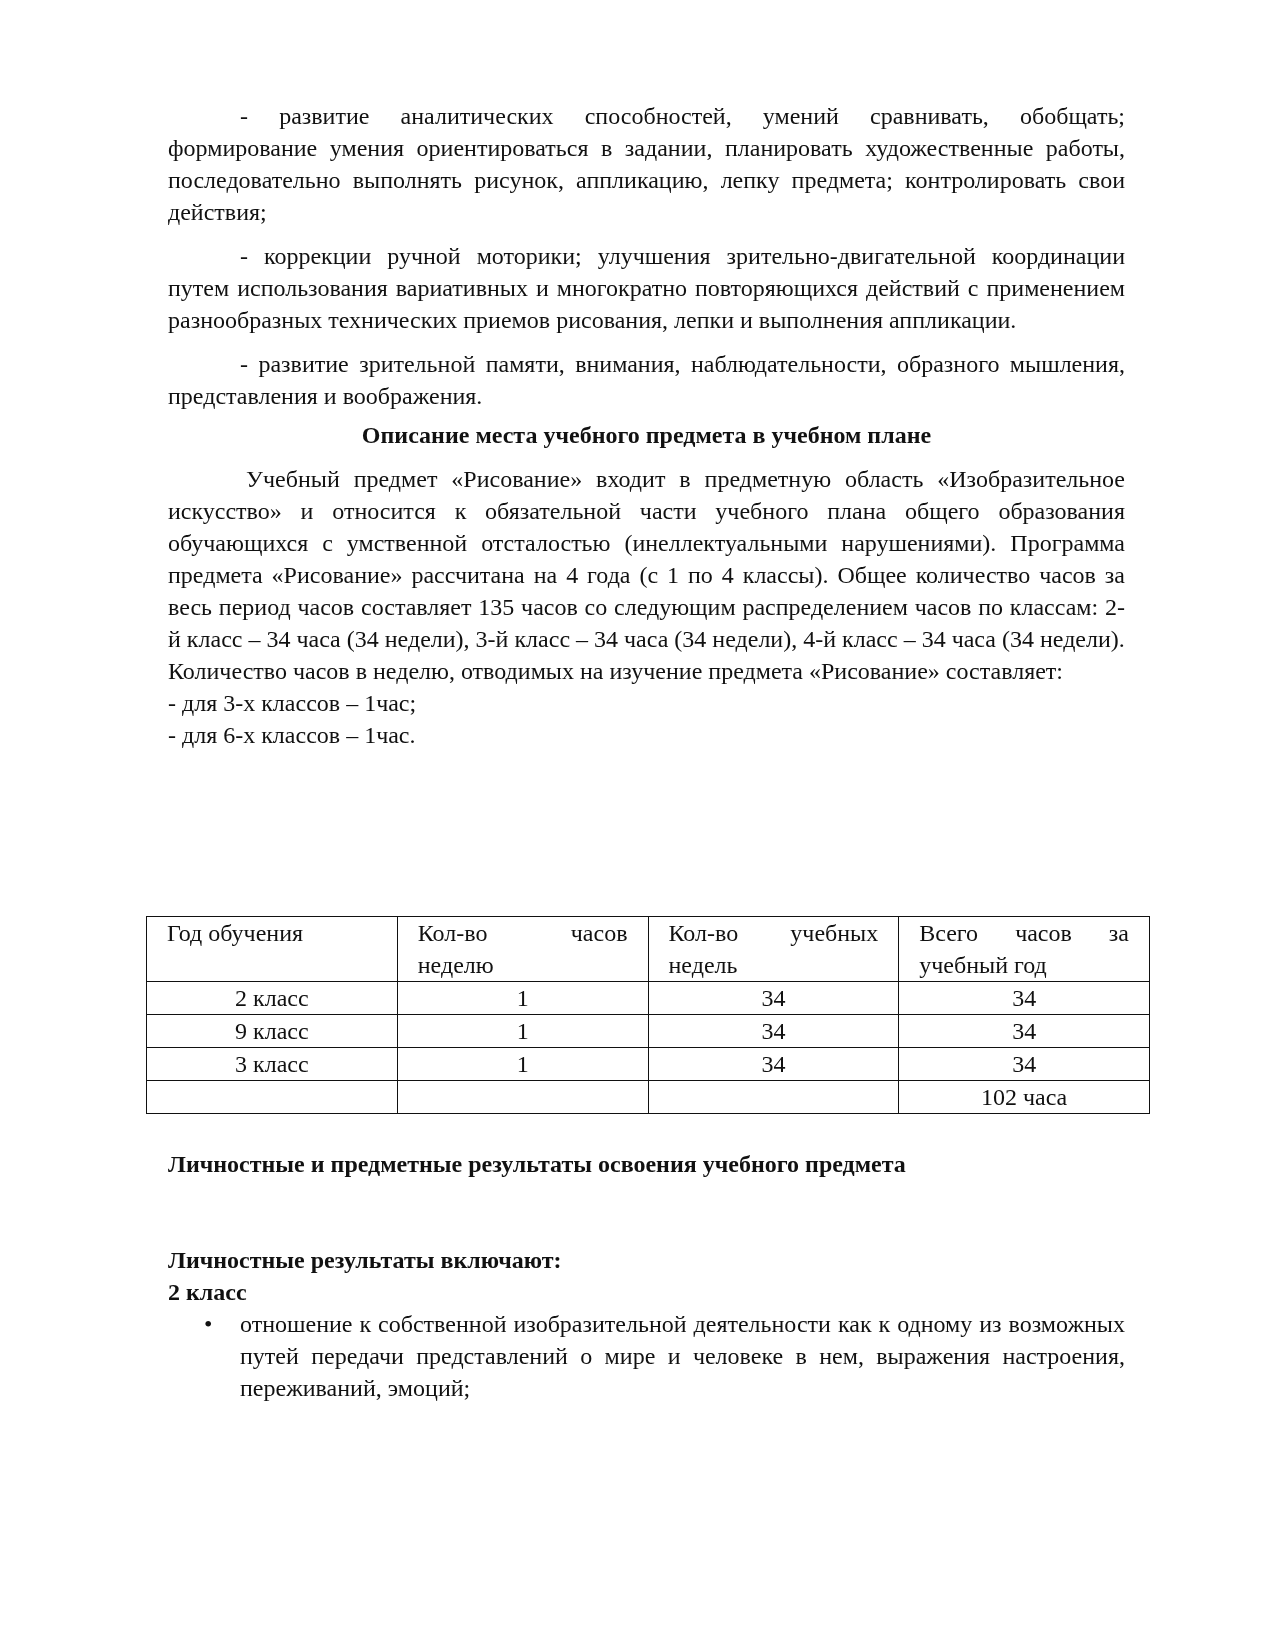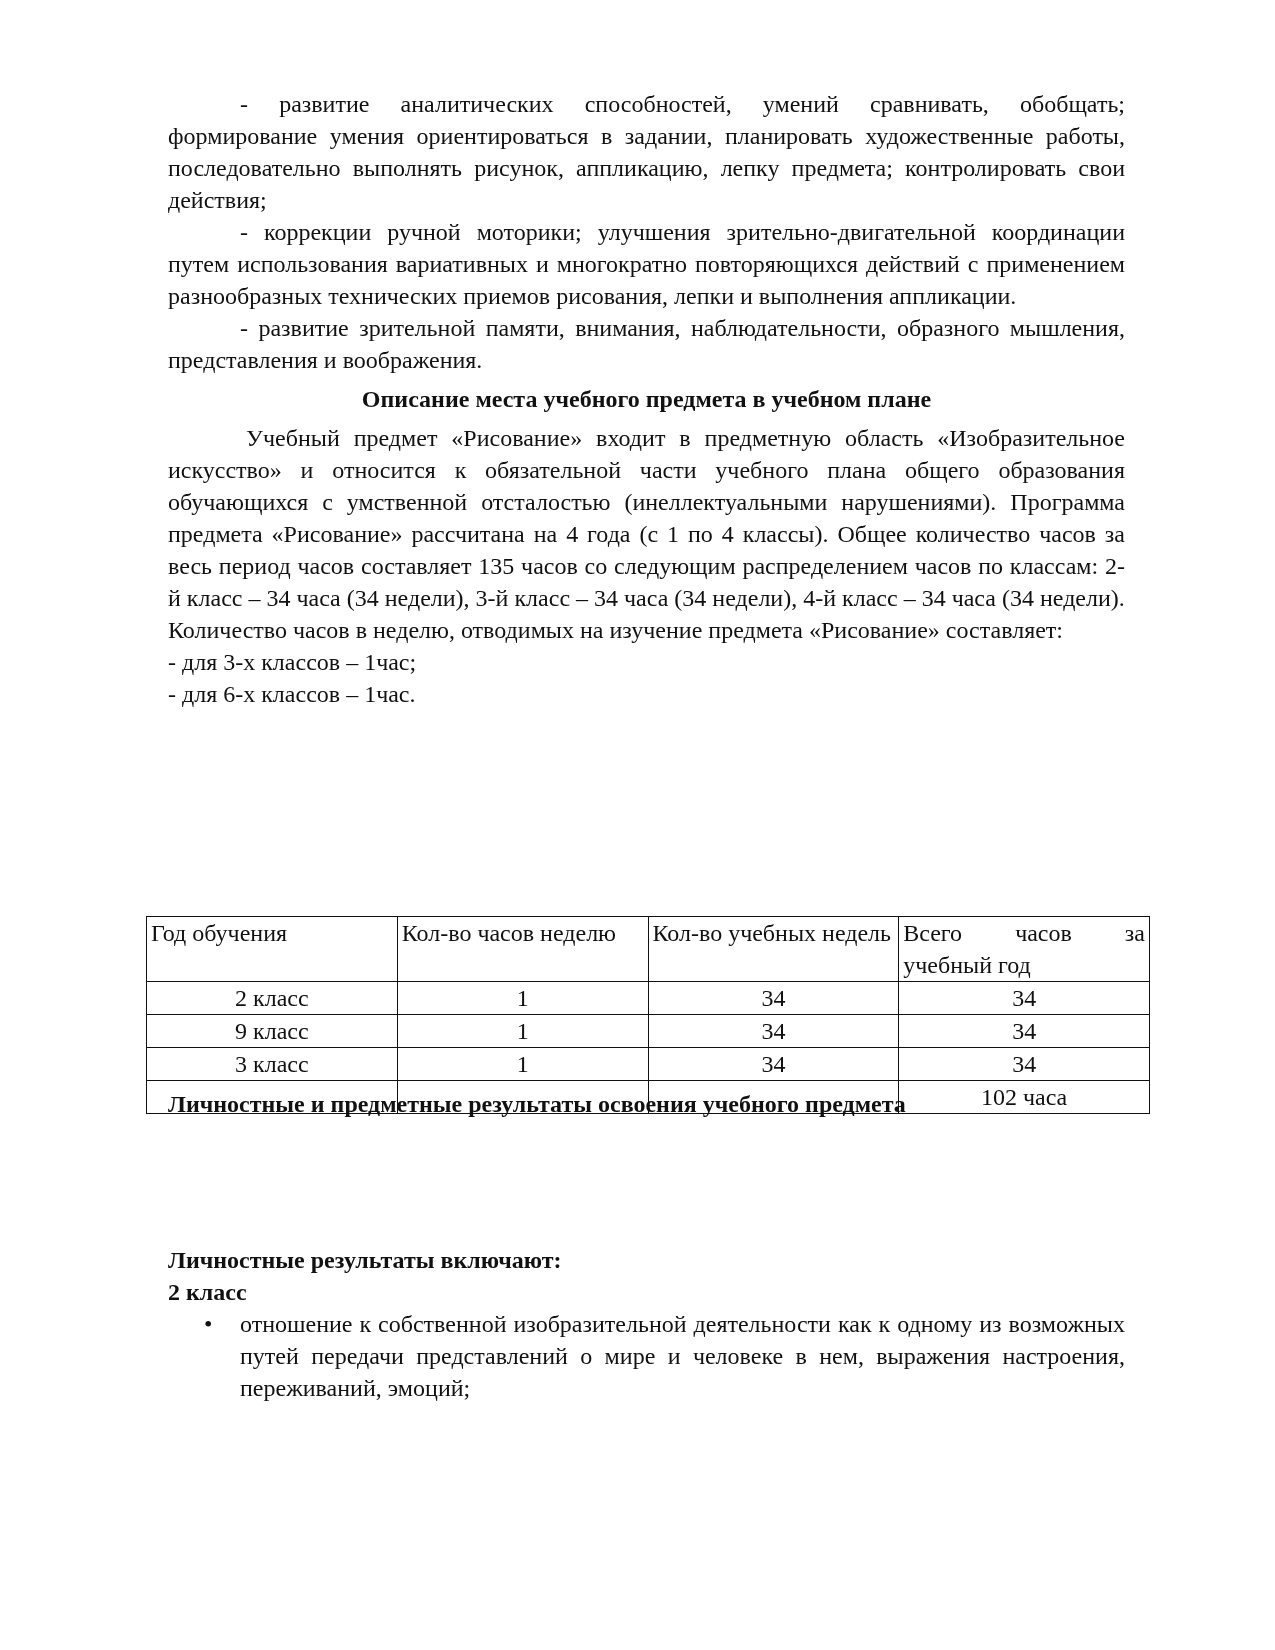--- a/index.html
+++ b/index.html
@@ -3,29 +3,29 @@
 <meta charset="utf-8">
 <style>
   html, body { margin: 0; padding: 0; background: #ffffff; }
   body {
     width: 1275px; height: 1650px; position: relative; overflow: hidden;
     font-family: "Liberation Serif", "DejaVu Serif", serif;
     color: #111; font-size: 24px;
   }
   .page { position: absolute; left: 168px; top: 88px; width: 957px; }
   .p { line-height: 32px; text-align: justify; text-align-last: left; margin: 0; }
-  .indent { text-indent: 72px; }
+  .indent { text-indent: 72px; margin-top: 12px; }
   .heading { font-weight: bold; text-align: center; line-height: 32px; margin: 7px; }
   .line { line-height: 32px; margin: 0; }
   table.hours {
     position: absolute; left: 146px; top: 916px; width: 1004px;
     border-collapse: collapse; font-size: 24px;
   }
   table.hours td {
-    border: 1.5px solid #111; vertical-align: top; padding: 0 4px;
+    border: 1.5px solid #111; vertical-align: top; padding: 0 20px;
     line-height: 32px; width: 25%;
   }
   table.hours td.num { text-align: center; }
   table.hours td.hdr { text-align: justify; text-align-last: left; }
   .bold-h { position: absolute; left: 168px; font-weight: bold; font-size: 24px; line-height: 32px; }
   .bullet-item { position: absolute; left: 168px; top: 1308px; width: 957px; }
   .bullet-item .dot { position: absolute; left: 36px; top: 0; line-height: 32px; }
   .bullet-item .txt { margin-left: 72px; line-height: 32px; text-align: justify; text-align-last: left; }
 </style>
 </head>
@@ -70,20 +70,20 @@
   </tr>
   <tr>
     <td class="num"></td>
     <td class="num"></td>
     <td class="num"></td>
     <td class="num">102 часа</td>
   </tr>
 </tbody>
   </table>
 
-<div class="bold-h" style="top:1088px;">Личностные и предметные результаты освоения учебного предмета</div>
+<div class="bold-h" style="top:1148px;">Личностные и предметные результаты освоения учебного предмета</div>
 <div class="bold-h" style="top:1244px;">Личностные результаты включают:</div>
 <div class="bold-h" style="top:1276px;">2 класс</div>
 
 <div class="bullet-item">
   <span class="dot">•</span>
   <div class="txt">отношение к собственной изобразительной деятельности как к одному из возможных путей передачи представлений о мире и человеке в нем, выражения настроения, переживаний, эмоций;</div>
 </div>
 
 </body></html>

